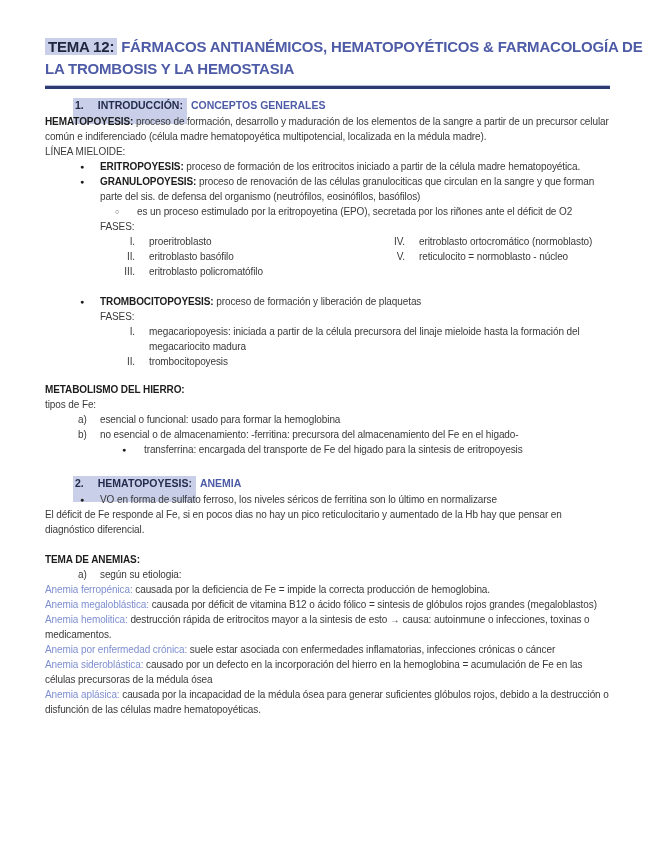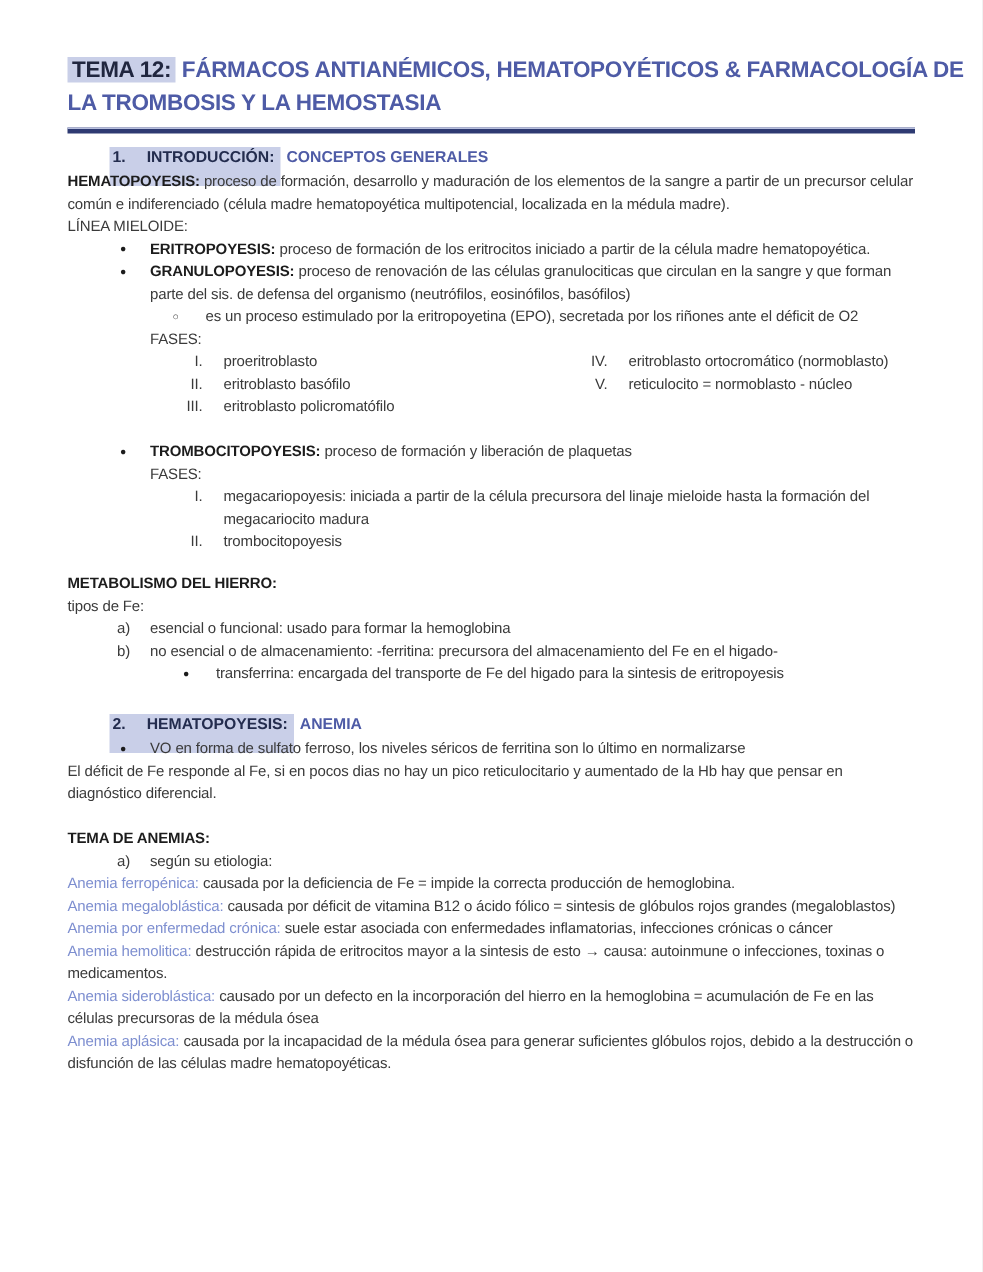--- a/index.html
+++ b/index.html
@@ -162,18 +162,18 @@
 
   <p class="bold">TEMA DE ANEMIAS:</p>
 
   <div class="abc-row">
       <span class="abc-num">a)</span>
       <span class="abc-body">según su etiologia:</span>
     </div>
 
   <p class="anemia"><span class="aname">Anemia ferropénica:</span> <span>causada por la deficiencia de Fe =  impide la correcta producción de hemoglobina.</span></p>
   <p class="anemia"><span class="aname">Anemia megaloblástica:</span> <span>causada por déficit de vitamina B12 o ácido fólico = sintesis de glóbulos rojos grandes (megaloblastos)</span></p>
+  <p class="anemia"><span class="aname">Anemia hemolitica:</span> <span>destrucción rápida de eritrocitos mayor a la sintesis de esto → causa: autoinmune o infecciones, toxinas o medicamentos.</span></p>
   <p class="anemia"><span class="aname">Anemia por enfermedad crónica:</span> <span>suele estar asociada con enfermedades inflamatorias, infecciones crónicas o cáncer</span></p>
-  <p class="anemia"><span class="aname">Anemia hemolitica:</span> <span>destrucción rápida de eritrocitos mayor a la sintesis de esto → causa: autoinmune o infecciones, toxinas o medicamentos.</span></p>
   <p class="anemia"><span class="aname">Anemia sideroblástica:</span> <span>causado por un defecto en la incorporación del hierro en la hemoglobina = acumulación de Fe en las células precursoras de la médula ósea</span></p>
   <p class="anemia"><span class="aname">Anemia aplásica:</span> <span>causada por la incapacidad de la médula ósea para generar suficientes glóbulos rojos, debido a la destrucción o disfunción de las células madre hematopoyéticas.</span></p>
 
 </div>
 
 </body></html>

